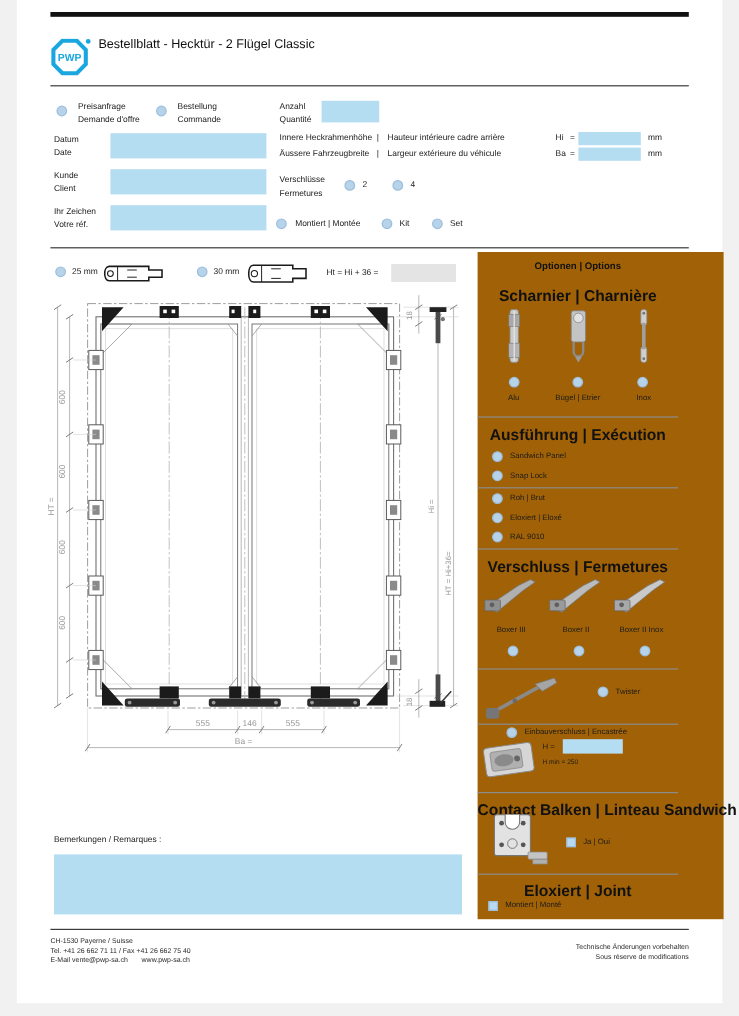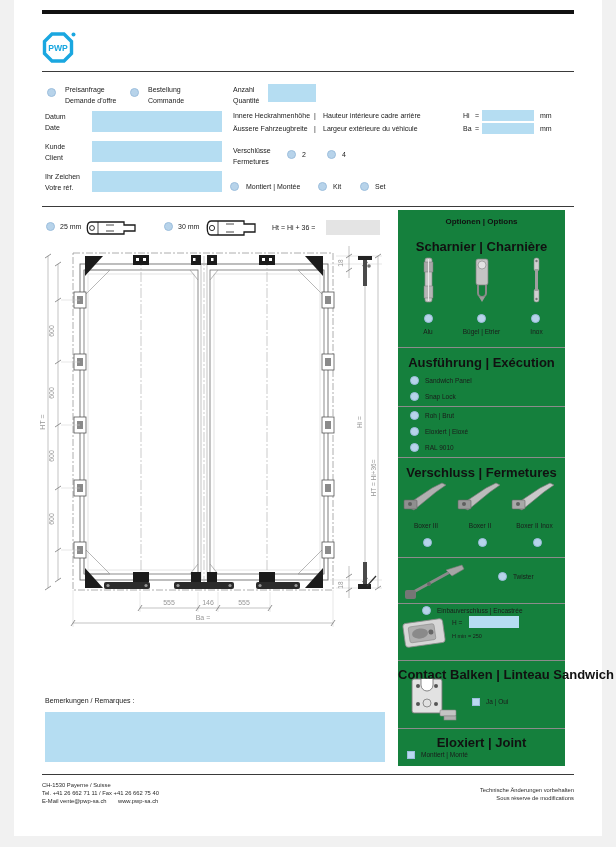--- a/index.html
+++ b/index.html
@@ -9,40 +9,41 @@
   .topbar{height:4px;background:#111;}
   .t10{font-size:10.5px;color:#111;line-height:13px;white-space:nowrap;}
   .lblpair{font-size:7px;color:#1a1a1a;line-height:11px;white-space:nowrap;}
   .t7{font-size:7px;color:#1a1a1a;white-space:nowrap;}
   .t65{font-size:6.5px;color:#1a1a1a;white-space:nowrap;}
   .t55{font-size:5.5px;color:#1a1a1a;white-space:nowrap;}
   .field{background:#b5ddf2;}
   .gfield{background:#e4e4e4;}
   .radio{width:9px;height:9px;border-radius:50%;background:#b7d3ea;border:1px solid #9cbedd;box-sizing:border-box;}
   .chk{width:8px;height:8px;background:#b9d9f0;border:1px solid #9cbedd;box-sizing:border-box;}
-  .panel{background:#15803d;}
+  .panel{background:#a16207;padding-left:38px;}
   .sec-title{font-weight:bold;font-size:13px;color:#111;text-align:center;white-space:nowrap;}
   .divider{height:1px;background:#8c8c8c;left:0;width:167px;}
   .ctr{text-align:center;}
   .footer-text{font-size:5.8px;color:#2a2a2a;line-height:8px;white-space:nowrap;}
   svg text{font-family:"Liberation Sans",sans-serif;}
   .drawsvg{pointer-events:none;}
 </style>
 </head>
 <body>
 
 <div class="page">
 
   <div class="abs topbar" style="left:28px;top:10px;width:532px;"></div>
 
   <svg class="abs" style="left:28px;top:32px;" width="34" height="32" viewBox="0 0 34 32">
     <polygon points="10,2 22,2 29.5,9.5 29.5,21.5 22,29 10,29 2.5,21.5 2.5,9.5" fill="#fff" stroke="#1aa7e0" stroke-width="3.4"></polygon>
     <circle cx="31.5" cy="2.5" r="2" fill="#1aa7e0"></circle>
     <text x="16" y="18.8" text-anchor="middle" font-size="8.6" font-weight="bold" fill="#1aa7e0">PWP</text>
   </svg>
+  <div class="abs t10" style="left:68px;top:31px;">Bestellblatt - Hecktür - 2 Flügel Classic</div>
   <div class="abs rule" style="left:28px;top:71px;width:532px;"></div>
 
   <div class="abs radio" style="left:33px;top:88px;"></div>
   <div class="abs lblpair" style="left:51px;top:84px;">
     <div>Preisanfrage</div>
     <div>Demande d'offre</div>
   </div>
   <div class="abs radio" style="left:116px;top:88px;"></div>
   <div class="abs lblpair" style="left:134px;top:84px;">
     <div>Bestellung</div>

